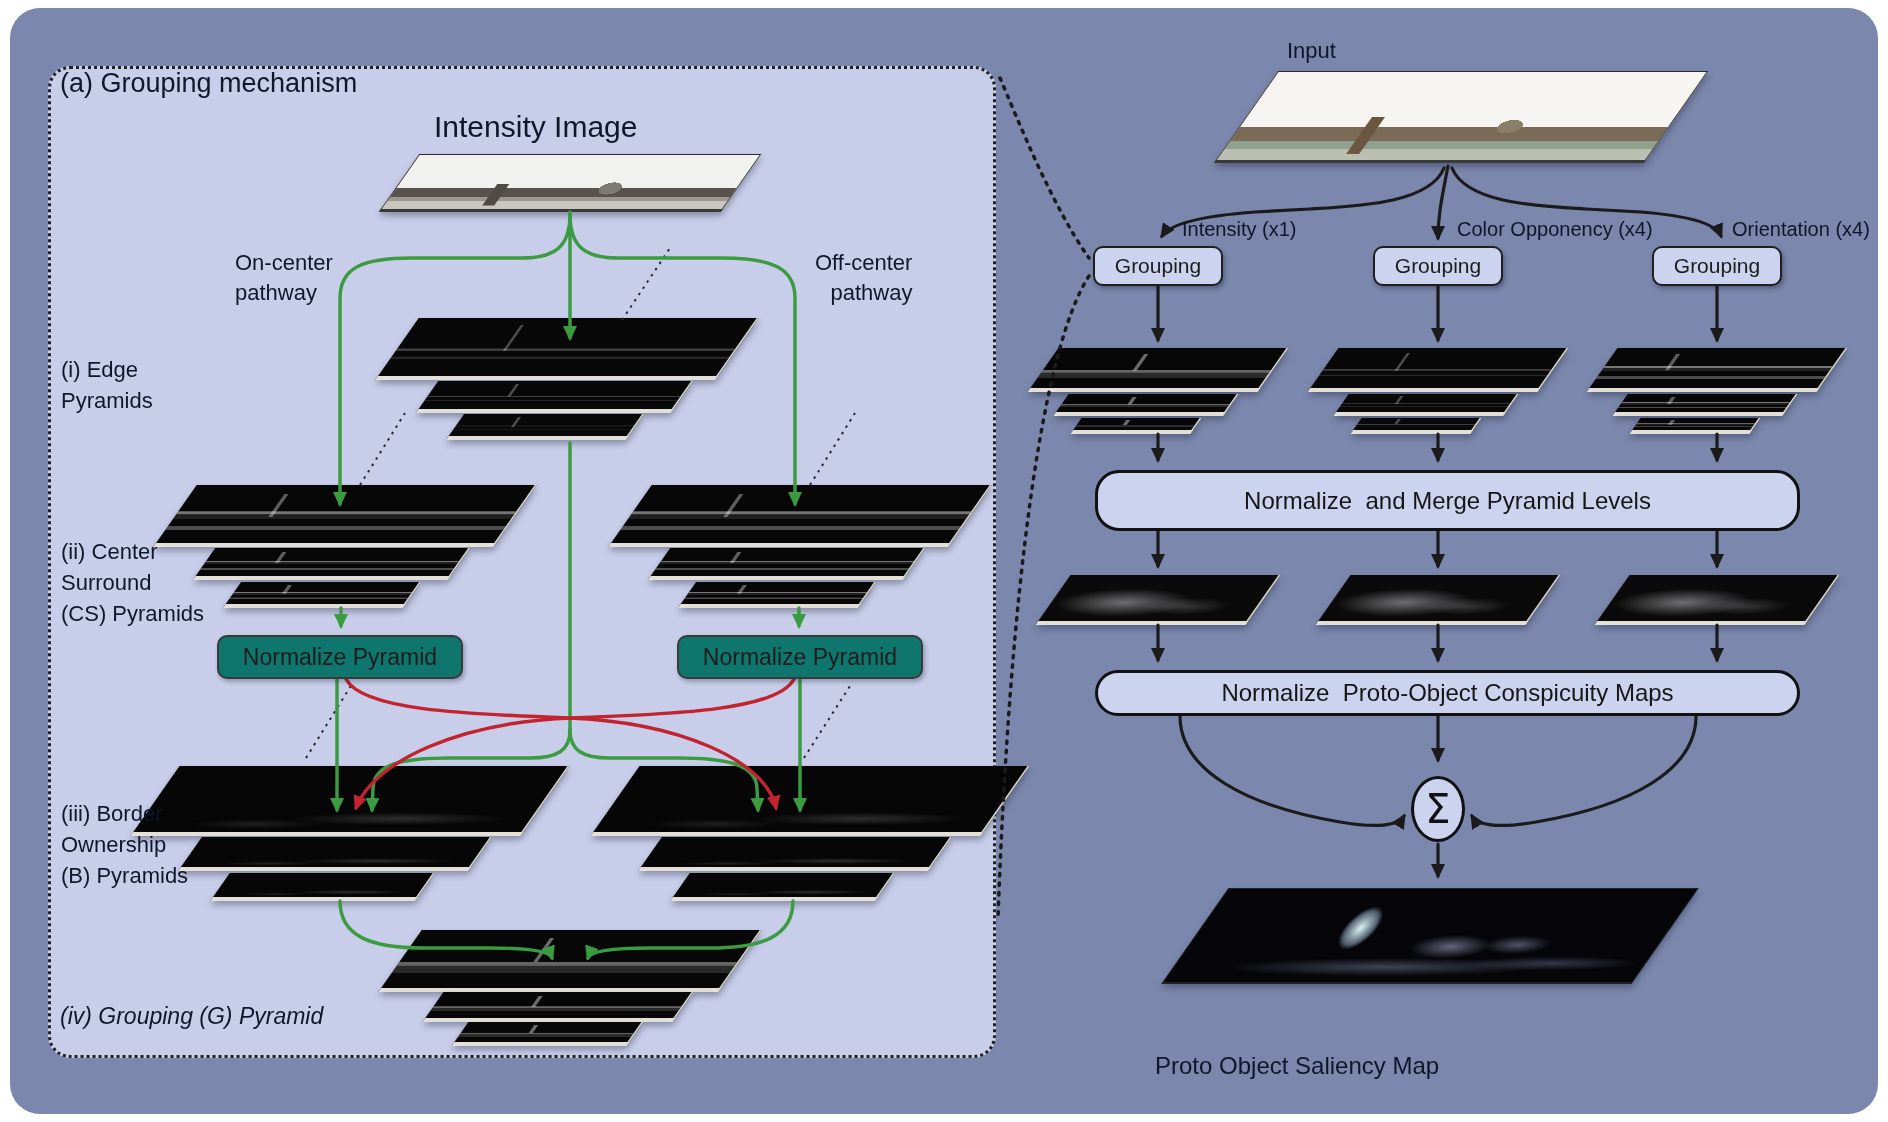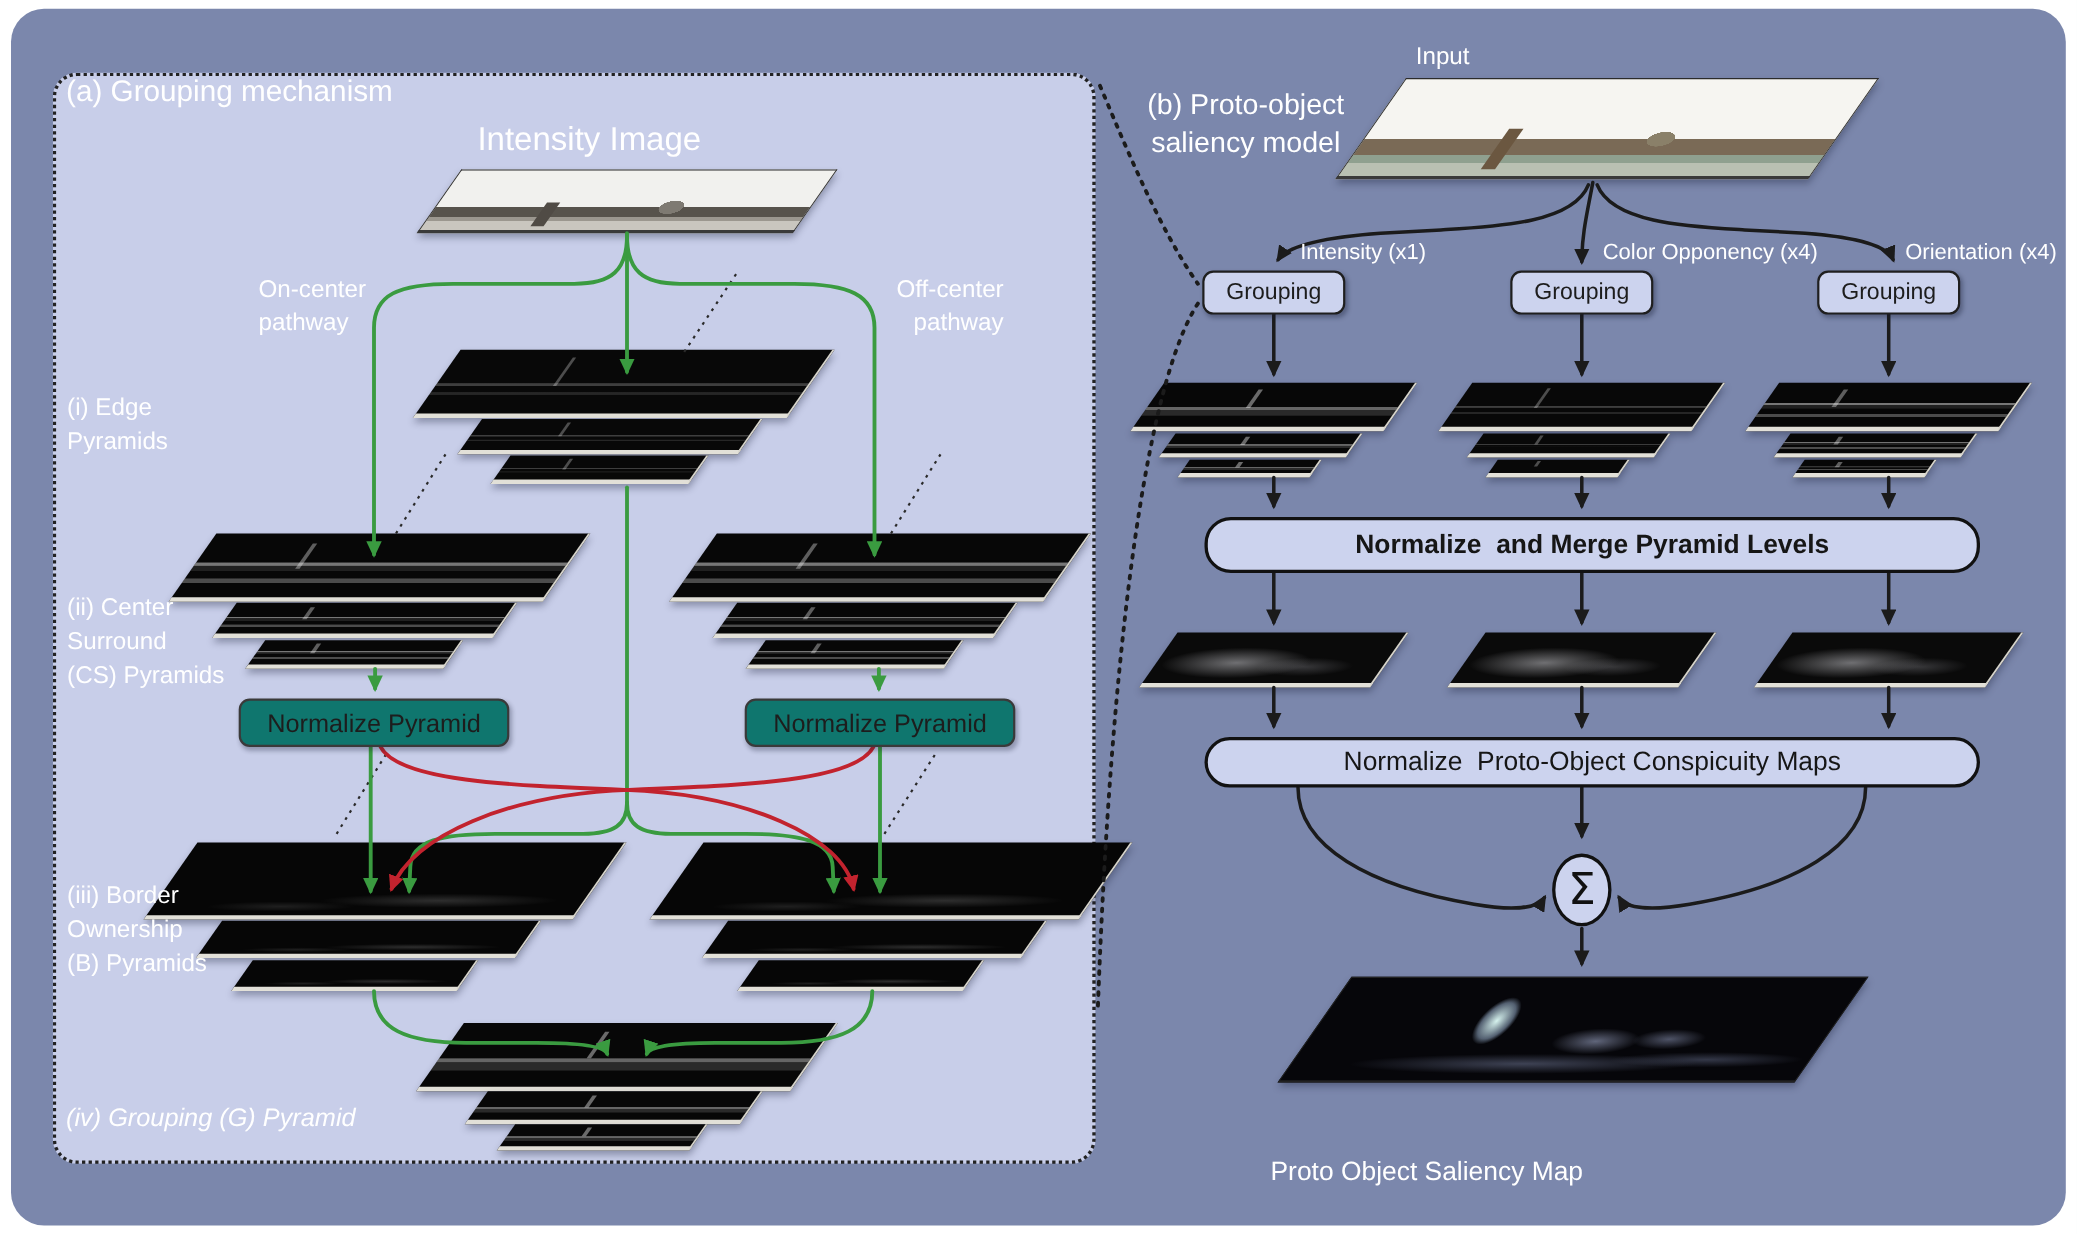--- a/index.html
+++ b/index.html
@@ -1,19 +1,19 @@
 <!DOCTYPE html>
 <html><head>
 <meta charset="utf-8">
 <style>
   html,body{margin:0;padding:0;background:#ffffff;font-family:"Liberation Sans",sans-serif;}
   .canvas{position:relative;width:1888px;height:1122px;background:#ffffff;overflow:hidden;}
   .field{position:absolute;left:10px;top:8px;right:10px;bottom:8px;background:#7b87ac;border-radius:30px;}
   .panel-a{position:absolute;left:38px;top:58px;width:948px;height:992px;background:#c8cee9;border:3px dotted #222;border-radius:22px;box-sizing:border-box;}
-  .lbl{position:absolute;color:#ffffff;z-index:6;}
+  .lbl{position:absolute;color:#0f172a;z-index:6;}
   .lbl div{white-space:nowrap;}
   .face{position:absolute;transform:skewX(-35deg);border-bottom:4px solid #e2e0d8;border-right:2px solid #d6d4cc;box-shadow:3px 4px 6px rgba(22,28,55,.35);box-sizing:border-box;z-index:2;background-repeat:no-repeat;}
   .photo{border:1.5px solid #2b2b2b;border-bottom:3px solid #3a3a3a;}
   .tex-photo-gray{background-color:#f1f1ee;
     background-image:
       radial-gradient(18px 10px at 63% 62%, #7e7a72 60%, rgba(0,0,0,0) 61%),
       linear-gradient(#504b45,#504b45),
       linear-gradient(to bottom, rgba(0,0,0,0) 0 62%, #57534c 62% 78%, #9b978f 78% 85%, #c9c6bf 85% 100%);
     background-size:100% 100%, 12px 40%, 100% 100%;
     background-position:0 0, 30% 88%, 0 0;}
@@ -145,24 +145,20 @@
       <div class="face tex-g" style="left:390px;top:922px;width:340px;height:62px;"></div>
       <div class="face tex-g" style="left:423px;top:984px;width:250px;height:30px;"></div>
       <div class="face tex-g" style="left:450px;top:1014px;width:175px;height:24px;"></div>
     </div>
 
     <div class="lbl" style="left:1277px;top:30px;font-size:22px;">
       <div>Input</div>
     </div>
     <div class="face photo tex-photo-color" style="left:1236px;top:63px;width:430px;height:92px;"></div>
 
-    <div class="lbl" style="left:1025px;top:70px;width:195px;text-align:center;font-size:26px;line-height:34px;">
-      <div>(b) Proto-object</div>
-      <div>saliency model</div>
-    </div>
 
     <div class="lbl" style="left:1172px;top:210px;font-size:20px;">
       <div>Intensity (x1)</div>
     </div>
     <div class="lbl" style="left:1447px;top:210px;font-size:20px;">
       <div>Color Opponency (x4)</div>
     </div>
     <div class="lbl" style="left:1722px;top:210px;font-size:20px;">
       <div>Orientation (x4)</div>
     </div>
@@ -186,21 +182,21 @@
       <div class="face tex-edge" style="left:1313px;top:340px;width:230px;height:44px;"></div>
       <div class="face tex-edge" style="left:1331px;top:386px;width:170px;height:22px;"></div>
       <div class="face tex-edge" style="left:1346px;top:410px;width:120px;height:16px;"></div>
     </div>
     <div>
       <div class="face tex-cs" style="left:1592px;top:340px;width:230px;height:44px;"></div>
       <div class="face tex-cs" style="left:1610px;top:386px;width:170px;height:22px;"></div>
       <div class="face tex-cs" style="left:1625px;top:410px;width:120px;height:16px;"></div>
     </div>
 
-    <div class="pill" style="left:1085px;top:462px;width:705px;height:51px;font-weight:bold;">
+    <div class="pill" style="left:1085px;top:462px;width:705px;height:61px;">
       <span>Normalize  and Merge Pyramid Levels</span>
     </div>
 
     <div class="face tex-gray" style="left:1043px;top:567px;width:210px;height:50px;"></div>
     <div class="face tex-gray" style="left:1323px;top:567px;width:210px;height:50px;"></div>
     <div class="face tex-gray" style="left:1602px;top:567px;width:210px;height:50px;"></div>
 
     <div class="pill" style="left:1085px;top:662px;width:705px;height:46px;">
       <span>Normalize  Proto-Object Conspicuity Maps</span>
     </div>

